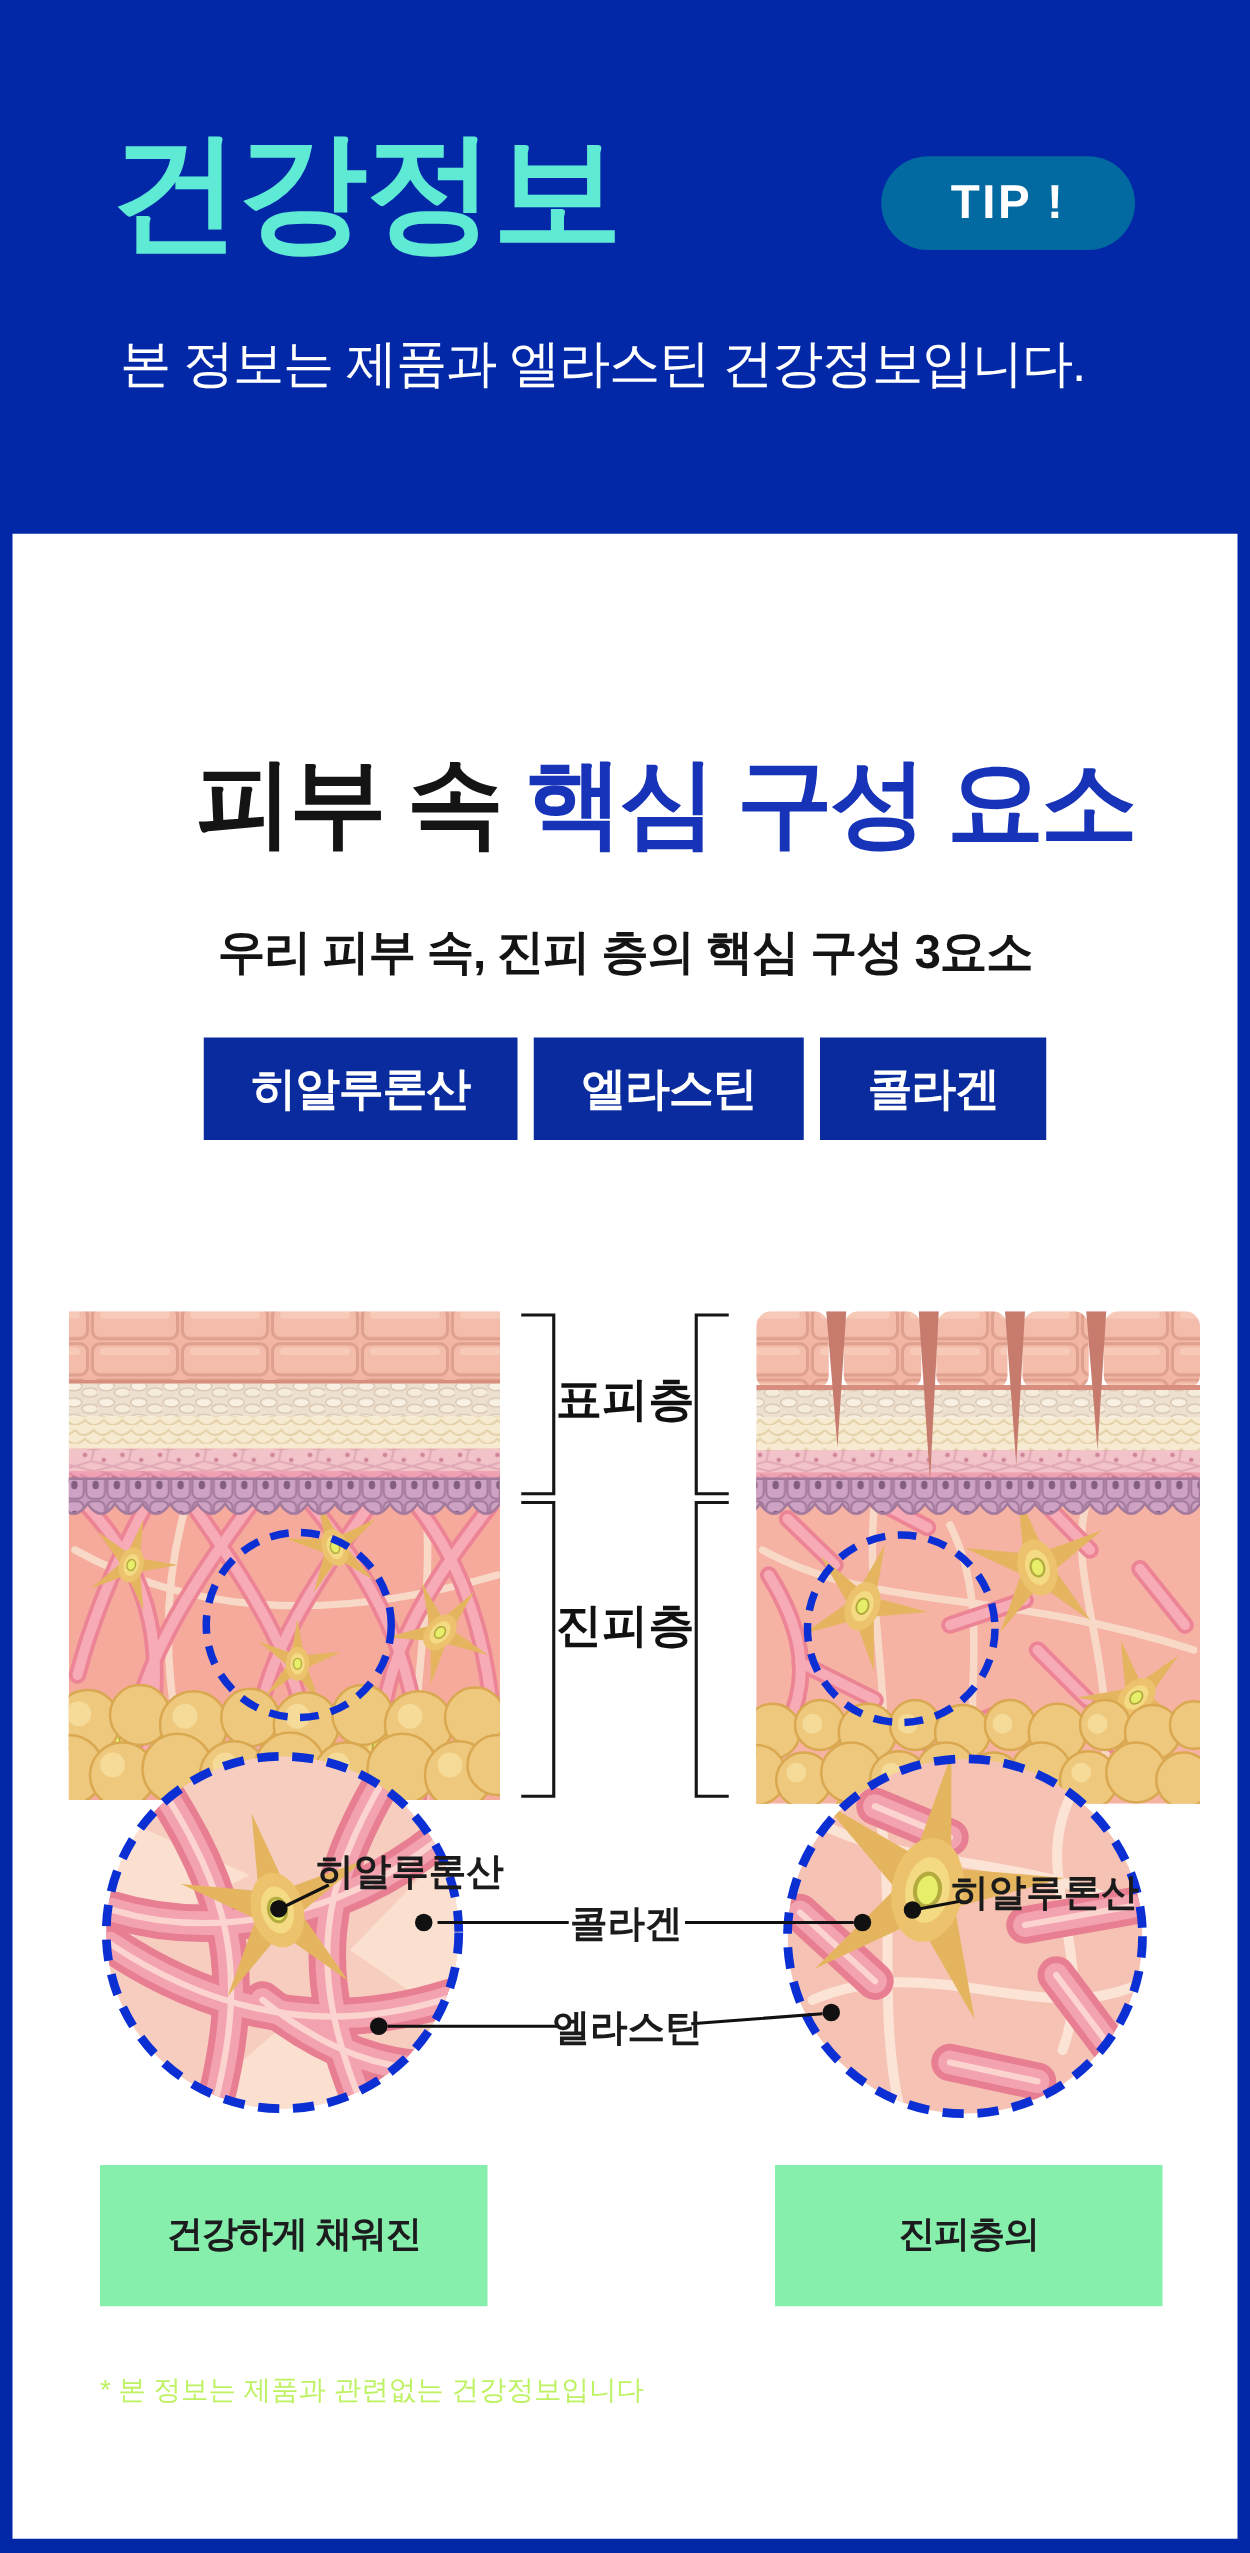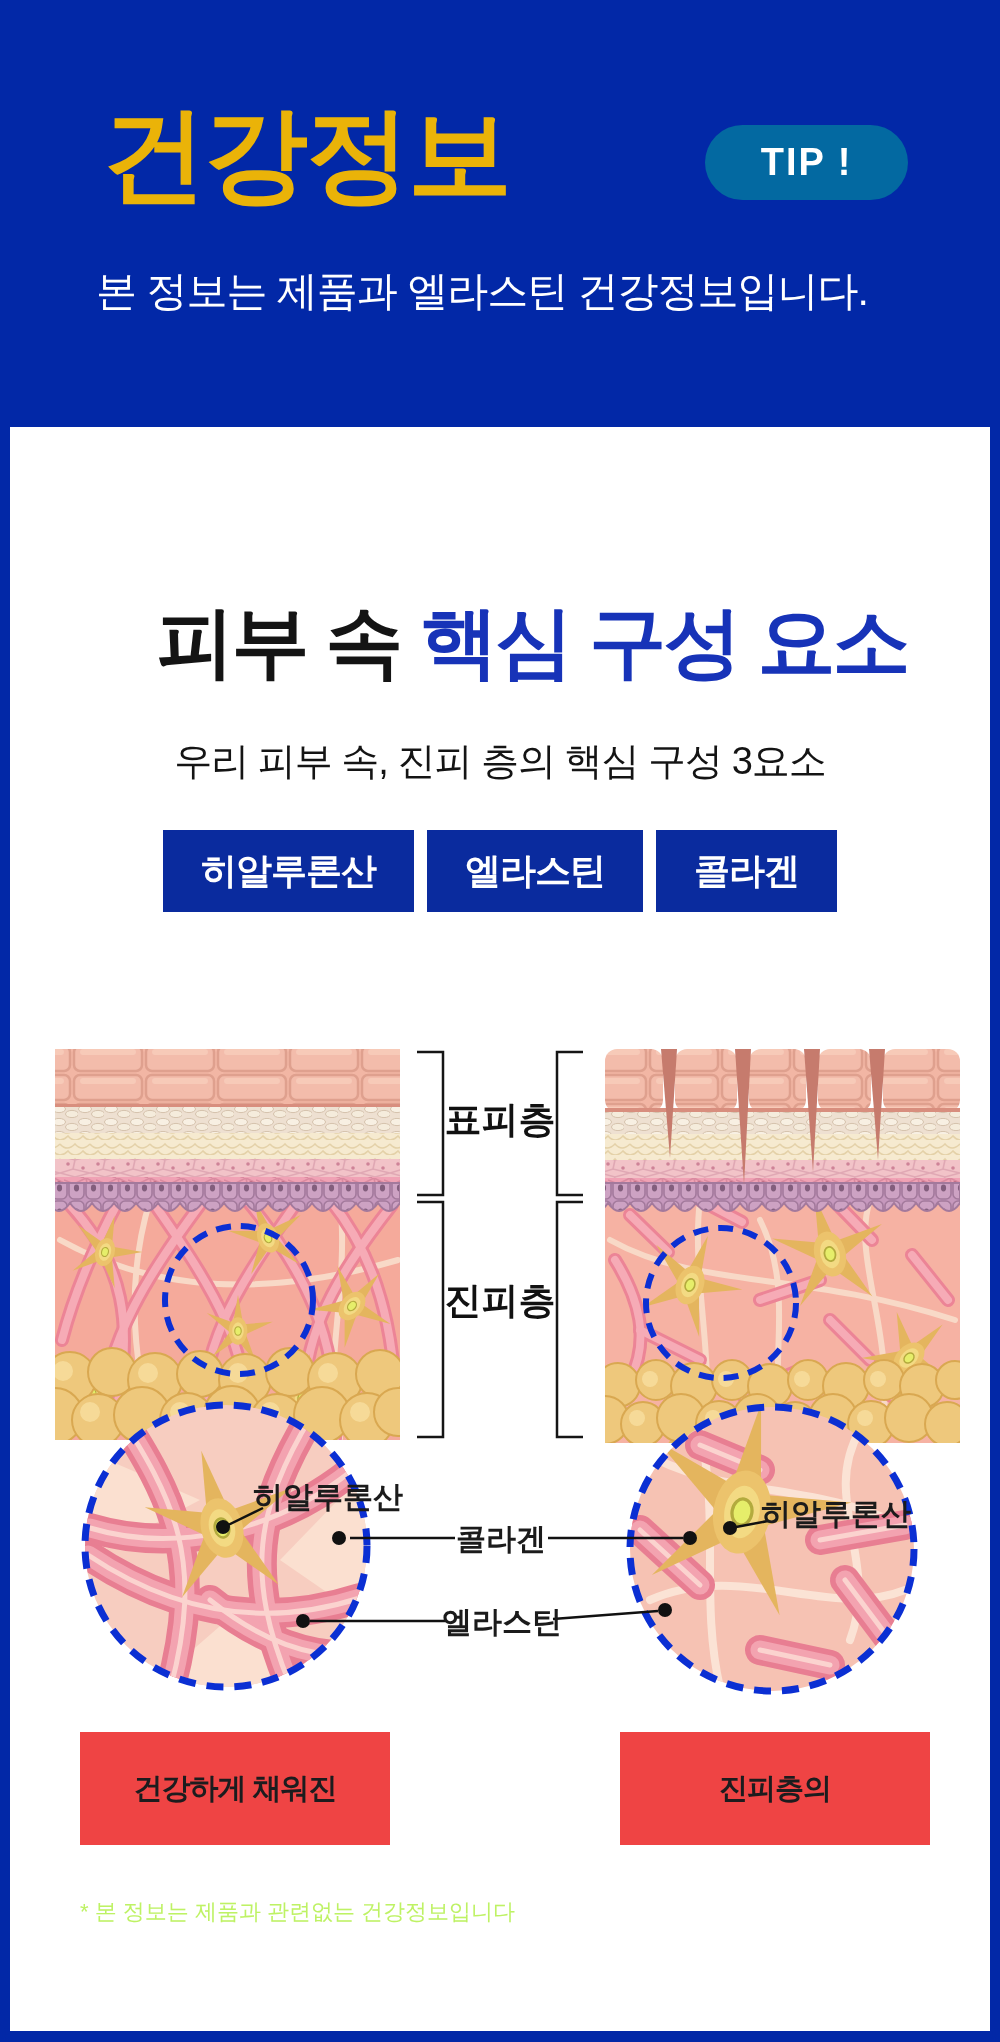--- a/index.html
+++ b/index.html
@@ -1,33 +1,33 @@
 <!DOCTYPE html>
 <html><head>
 <meta charset="utf-8">
 <style>
   html,body{margin:0;padding:0;background:#0228a7;}
   .page{position:relative;width:1000px;height:2042px;background:#0228a7;overflow:hidden;
         font-family:"Liberation Sans","DejaVu Sans",sans-serif;}
   
-  .hdr-title{position:absolute;left:102px;top:95px;margin:0;font-size:104px;line-height:1.15;
-             font-weight:800;color:#eab308;letter-spacing:-2px;}
+  .hdr-title{position:absolute;left:88px;top:95px;margin:0;font-size:104px;line-height:1.15;
+             font-weight:800;color:#5eead4;letter-spacing:-2px;}
   .tip{position:absolute;left:705px;top:125px;width:203px;height:75px;border-radius:38px;
        background:#0369a1;color:#ffffff;font-size:38px;font-weight:700;letter-spacing:2px;
        display:flex;align-items:center;justify-content:center;}
   .hdr-sub{position:absolute;left:96px;top:264px;margin:0;font-size:41px;font-weight:500;
            color:#ffffff;letter-spacing:-1px;}
   
   .card{position:absolute;left:10px;top:427px;width:980px;height:1604px;background:#ffffff;}
   .main-title{position:absolute;left:0;top:582px;width:1000px;margin:12px;text-align:center;
               font-size:78px;font-weight:800;letter-spacing:-3px;line-height:1.25;padding-left:20px;}
   .tb{color:#141414;}
   .tblue{color:#1733b8;margin-left:20px;}
   .main-sub{position:absolute;left:0;top:736px;width:1000px;margin:0;text-align:center;
-            font-size:38px;font-weight:400;color:#141414;letter-spacing:-1px;}
+            font-size:38px;font-weight:700;color:#141414;letter-spacing:-1px;}
   .tags{position:absolute;left:0;top:830px;width:1000px;display:flex;justify-content:center;gap:13px;}
   .tag{height:82px;padding:0 38px;background:#0a2b9e;color:#ffffff;font-size:36px;font-weight:700;
        display:flex;align-items:center;justify-content:center;letter-spacing:-1px;}
   
   .diagram{position:absolute;left:0;top:1040px;}
   .layerlab{font-size:37px;font-weight:700;fill:#111111;text-anchor:middle;}
   .clab{font-size:30px;font-weight:700;fill:#1b1b1b;text-anchor:middle;}
   .brk{fill:none;stroke:#151515;stroke-width:2.5;}
   .cl{fill:none;stroke:#111111;stroke-width:2.5;}
   .dot{fill:#111111;}
@@ -36,21 +36,21 @@
   .cf{stroke:#f8d9c7;stroke-width:6;fill:none;stroke-linecap:round;}
   .CF{stroke:#fbe3d5;stroke-width:8;fill:none;stroke-linecap:round;}
   .ro{stroke:#ec8496;stroke-width:14;fill:none;stroke-linecap:round;}
   .ri{stroke:#f6abb6;stroke-width:8;fill:none;stroke-linecap:round;}
   .Ro{stroke:#e87e92;stroke-width:30;fill:none;stroke-linecap:round;}
   .Ri{stroke:#f3a3b0;stroke-width:19;fill:none;stroke-linecap:round;}
   .Rc{stroke:#fbd3cf;stroke-width:5;fill:none;stroke-linecap:round;}
   .fat circle{fill:#eec87c;stroke:#d9a851;stroke-width:2;}
   .fath circle{fill:#f7dd9e;opacity:.85;}
   
-  .caption{position:absolute;top:1732px;width:310px;height:113px;background:#ef4444;
+  .caption{position:absolute;top:1732px;width:310px;height:113px;background:#86efac;
            display:flex;flex-direction:column;align-items:center;justify-content:center;
            font-size:29px;font-weight:700;color:#1c1c1e;line-height:45px;letter-spacing:-1px;text-align:center;}
   .caption.left{left:80px;}
   .caption.right{left:620px;}
   .footnotes{position:absolute;left:80px;top:1897px;font-size:22px;color:#bef264;line-height:30px;
              font-weight:400;letter-spacing:0;}
   .footnotes .indent{padding-left:57px;}
 </style>
 </head>
 <body>

